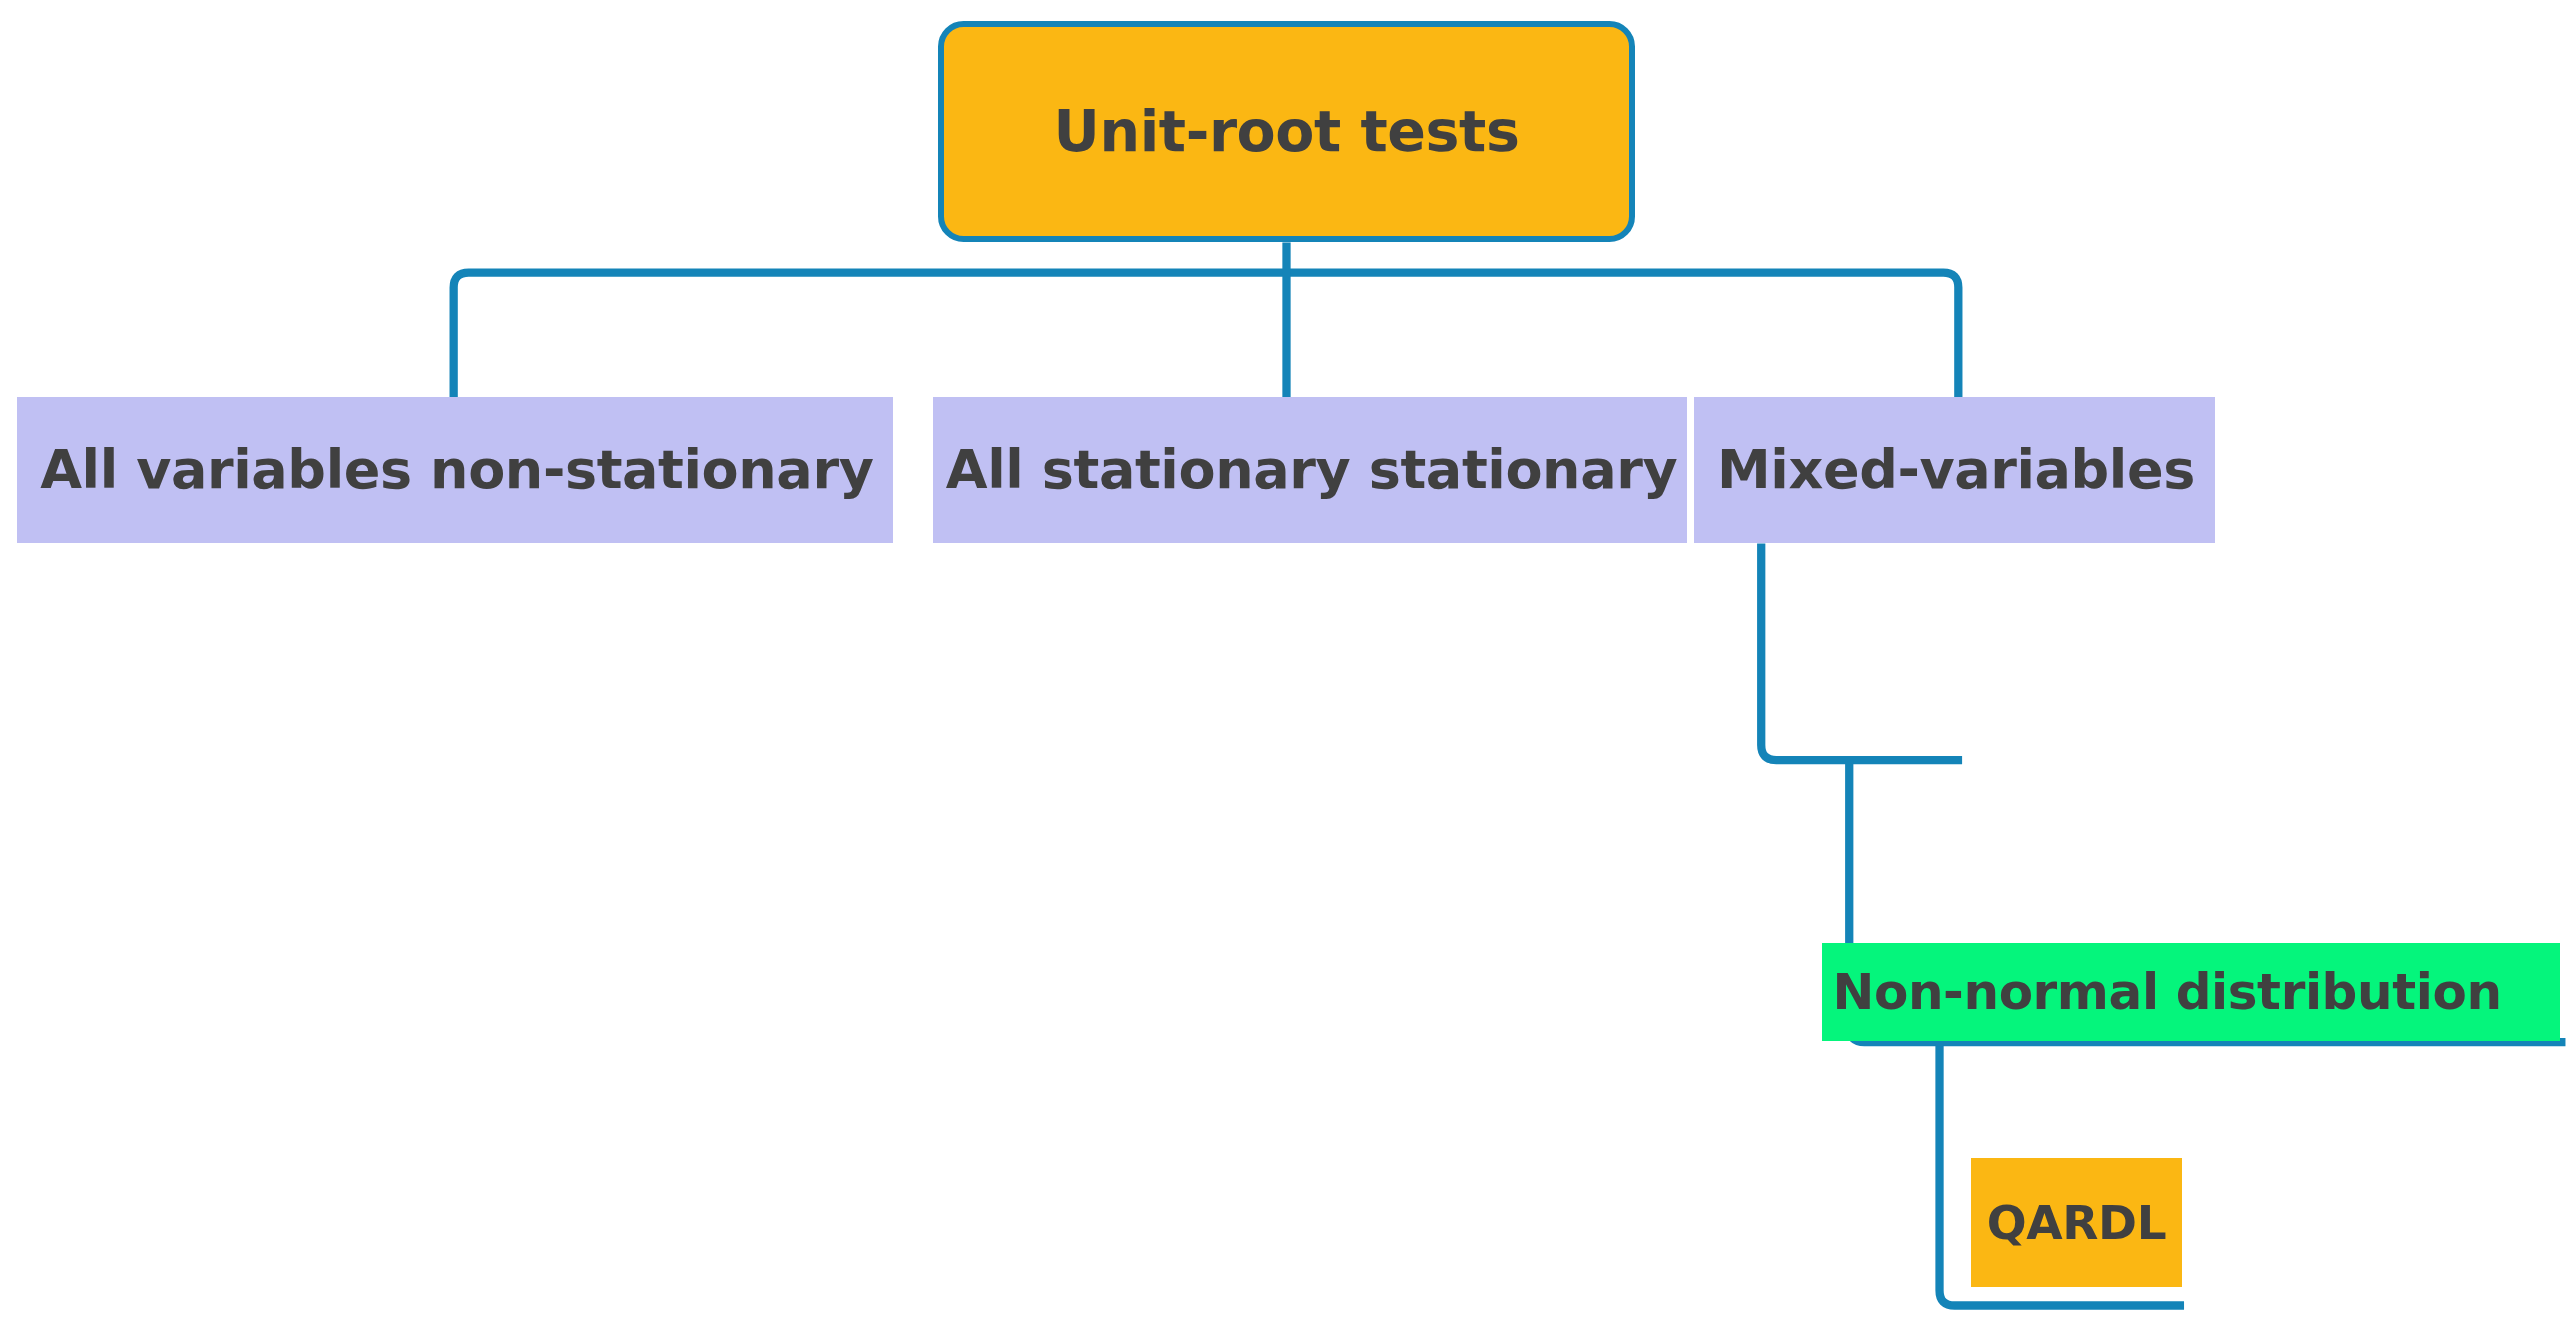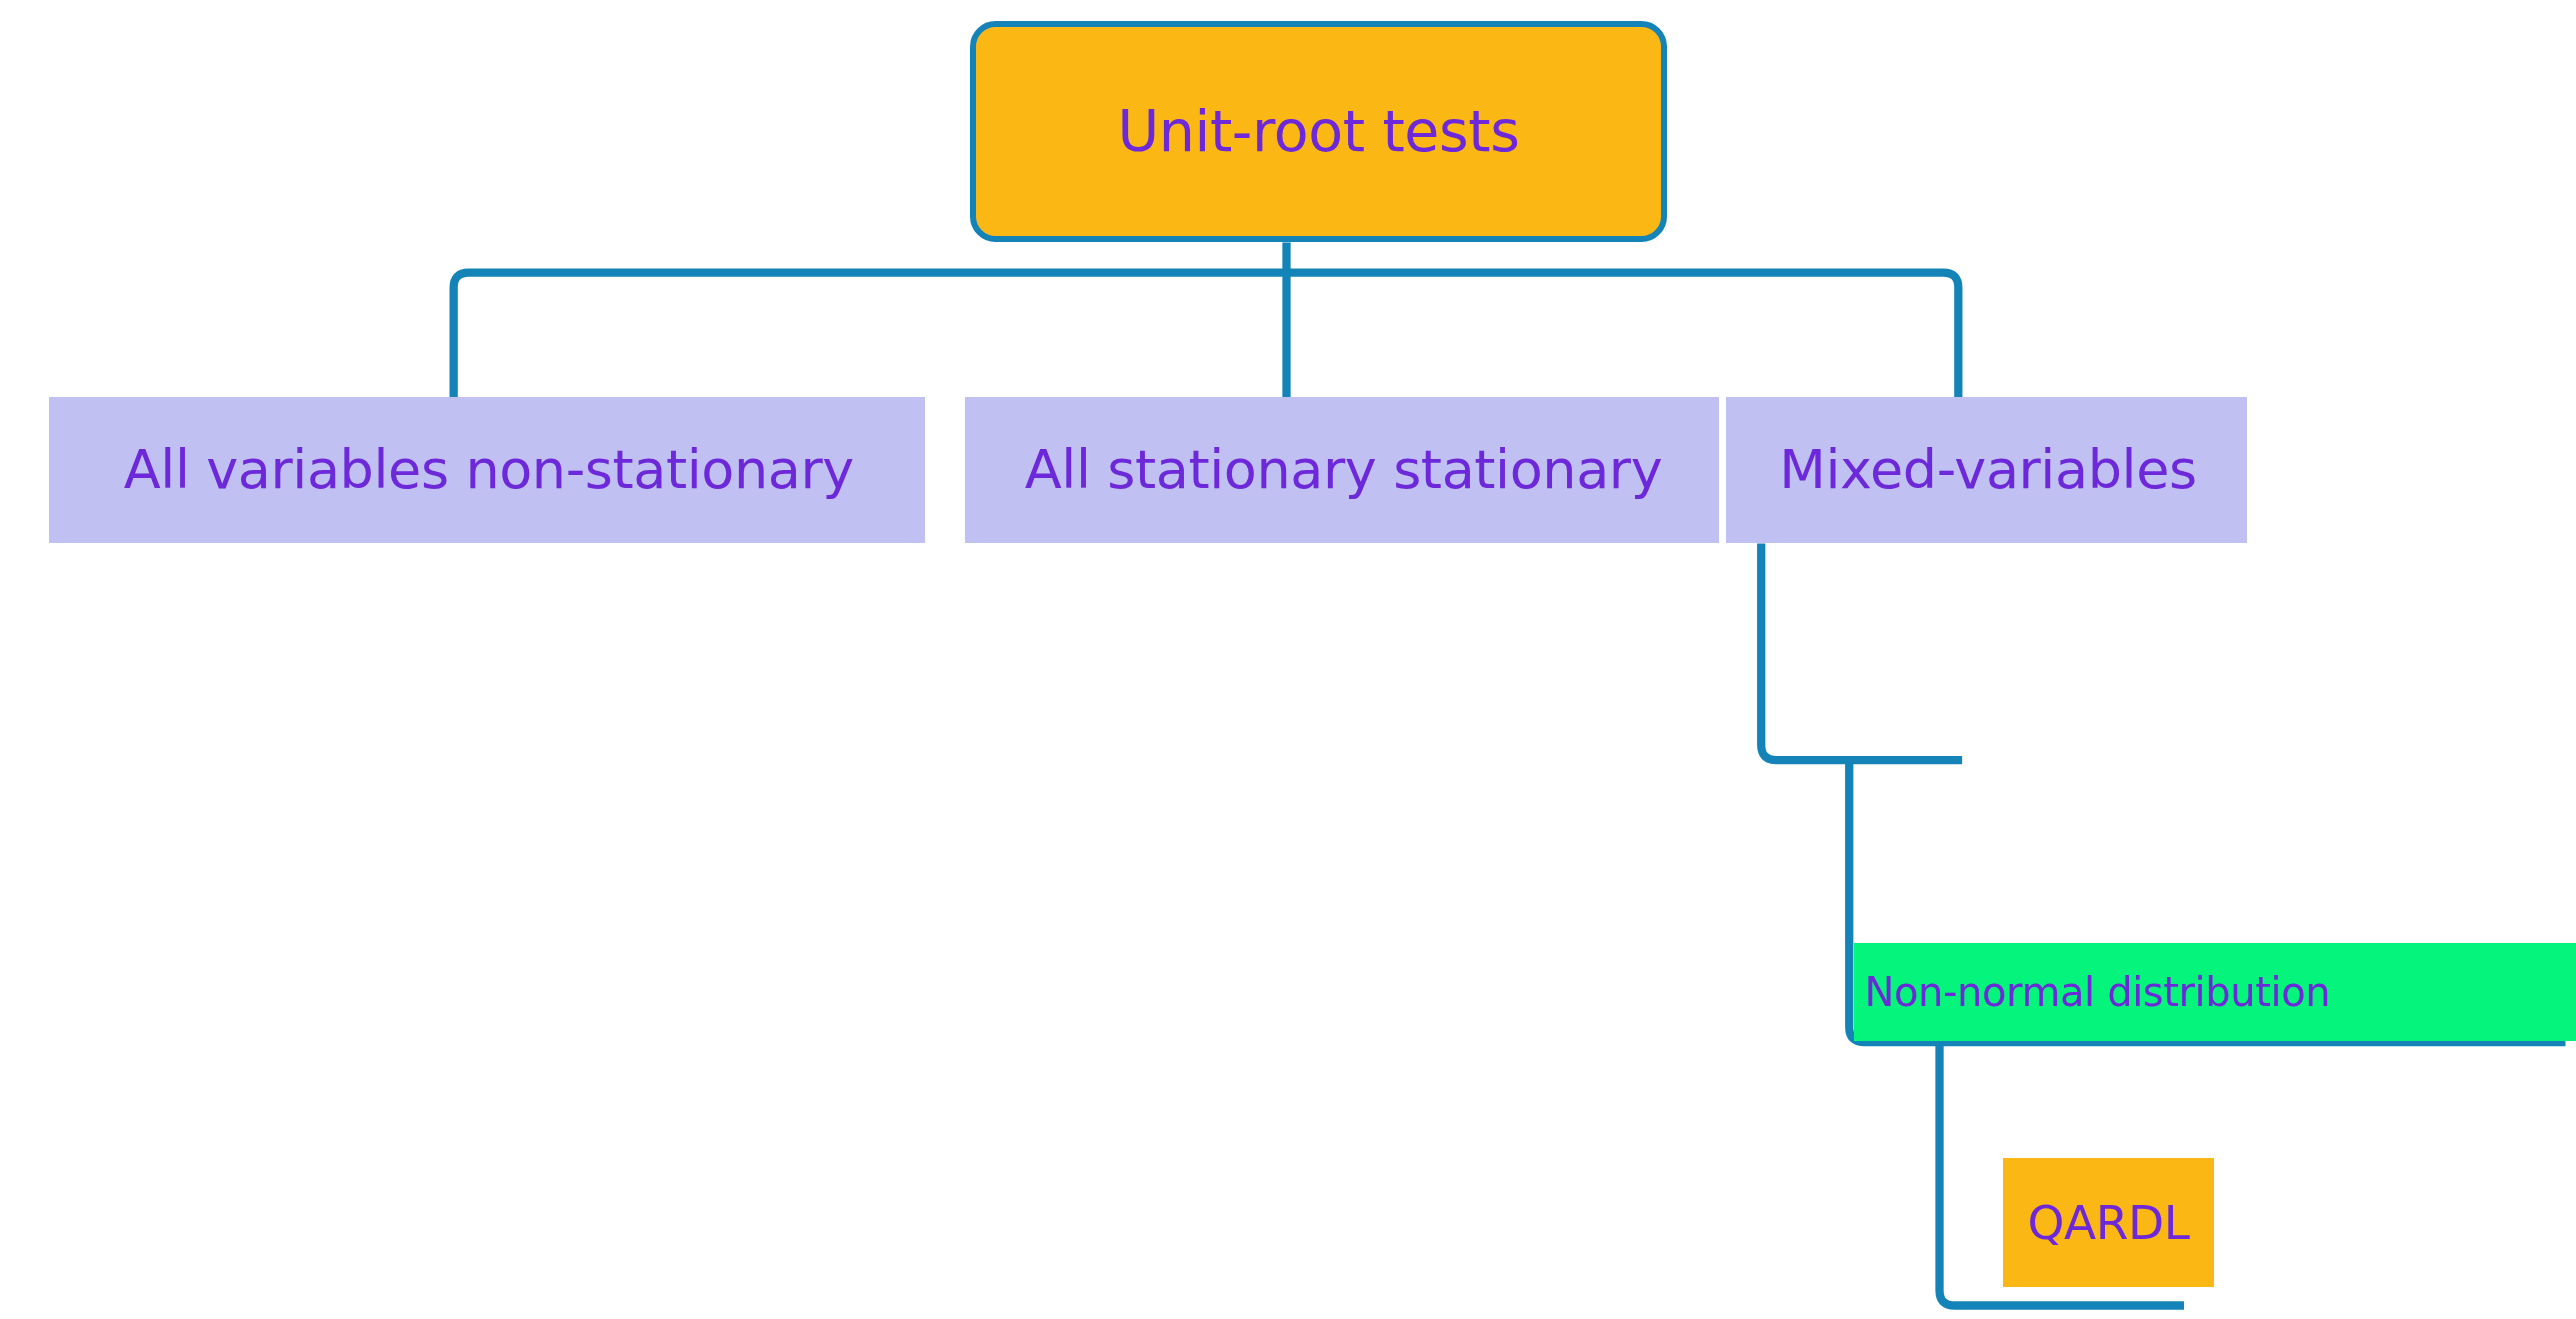--- a/index.html
+++ b/index.html
@@ -23,26 +23,25 @@
     top: 0;
     width: 2576px;
     height: 1320px;
     pointer-events: none;
   }
   .node {
     position: absolute;
     display: flex;
     align-items: center;
     box-sizing: border-box;
-    color: #6d28d9;
-    font-weight: normal;
+    color: #404040;
+    font-weight: bold;
     line-height: 1;
     white-space: nowrap;
     letter-spacing: -0.4px;
-    margin-left: 32px;
   }
   .node-root {
     background: #FBB713;
     border: 6.8px solid #1484B8;
     border-radius: 25.6px;
     justify-content: center;
     font-size: 57px;
   }
   .node-level2 {
     background: #C0C0F3;
@@ -51,21 +50,21 @@
     padding-left: 3px;
   }
   .node-amber {
     background: #FBB713;
     justify-content: center;
     font-size: 47px;
   }
   .node-green {
     background: #05F57C;
     justify-content: flex-start;
-    font-size: 40px;
+    font-size: 50px;
     padding-left: 10.5px;
   }
 </style>
 </head>
 <body>
 
 <div id="canvas">
 
   <svg id="connectors" viewBox="0 0 3424 1754" xmlns="http://www.w3.org/2000/svg">
 

